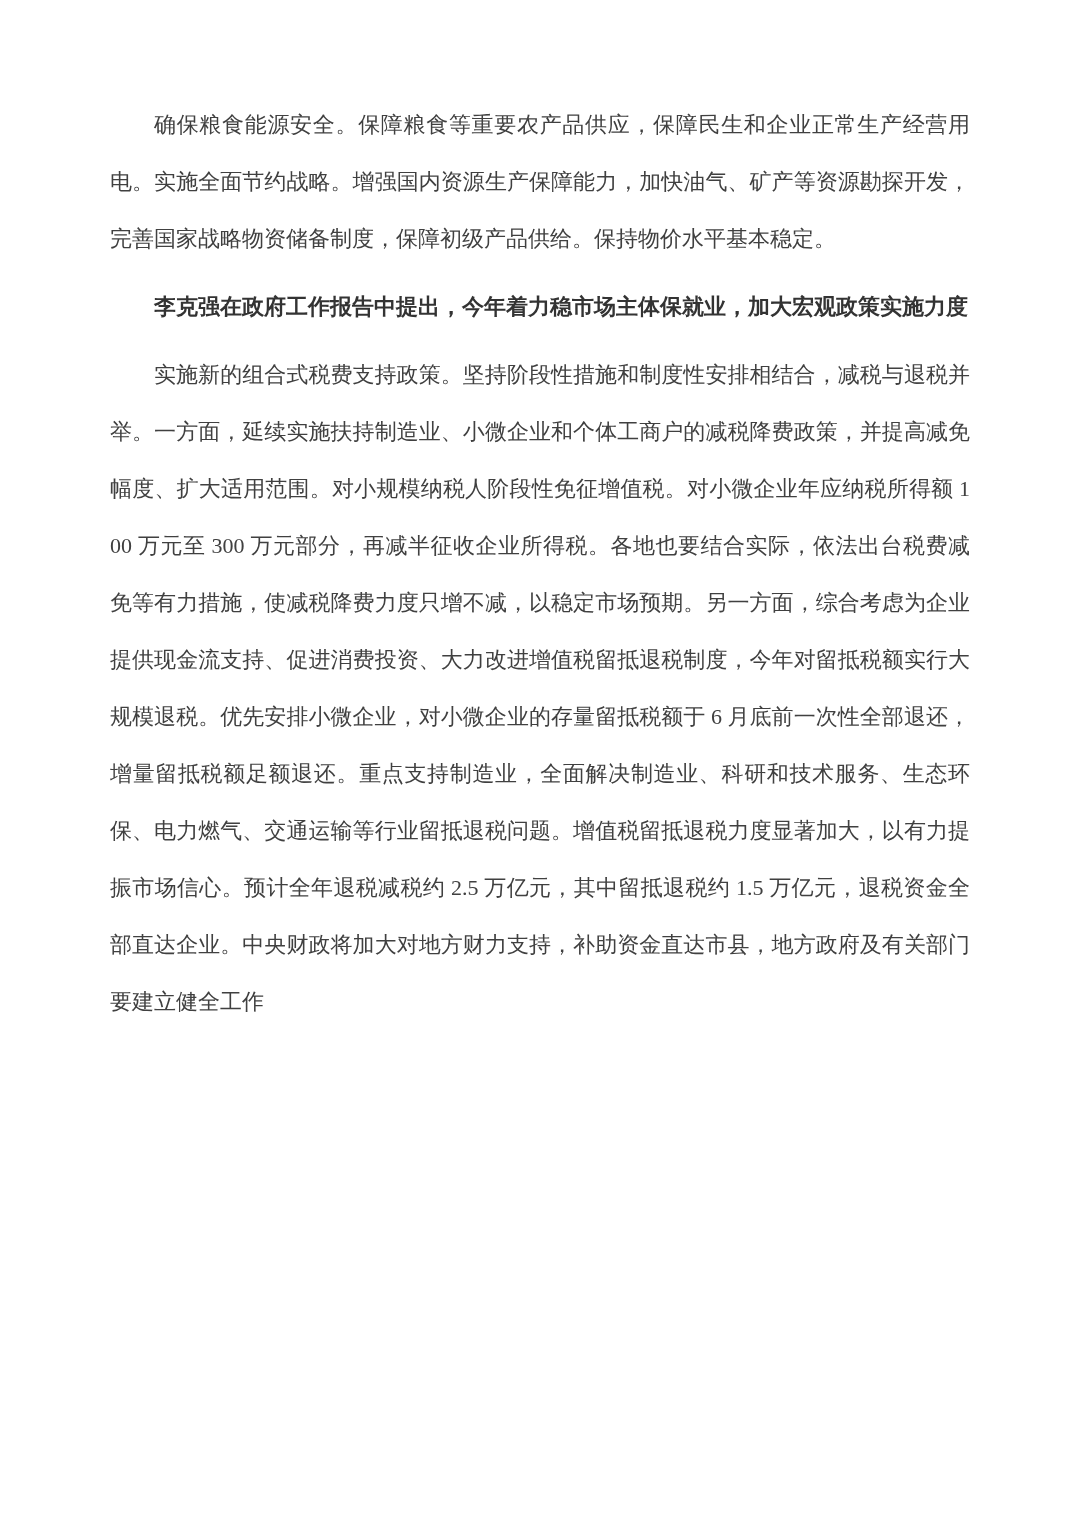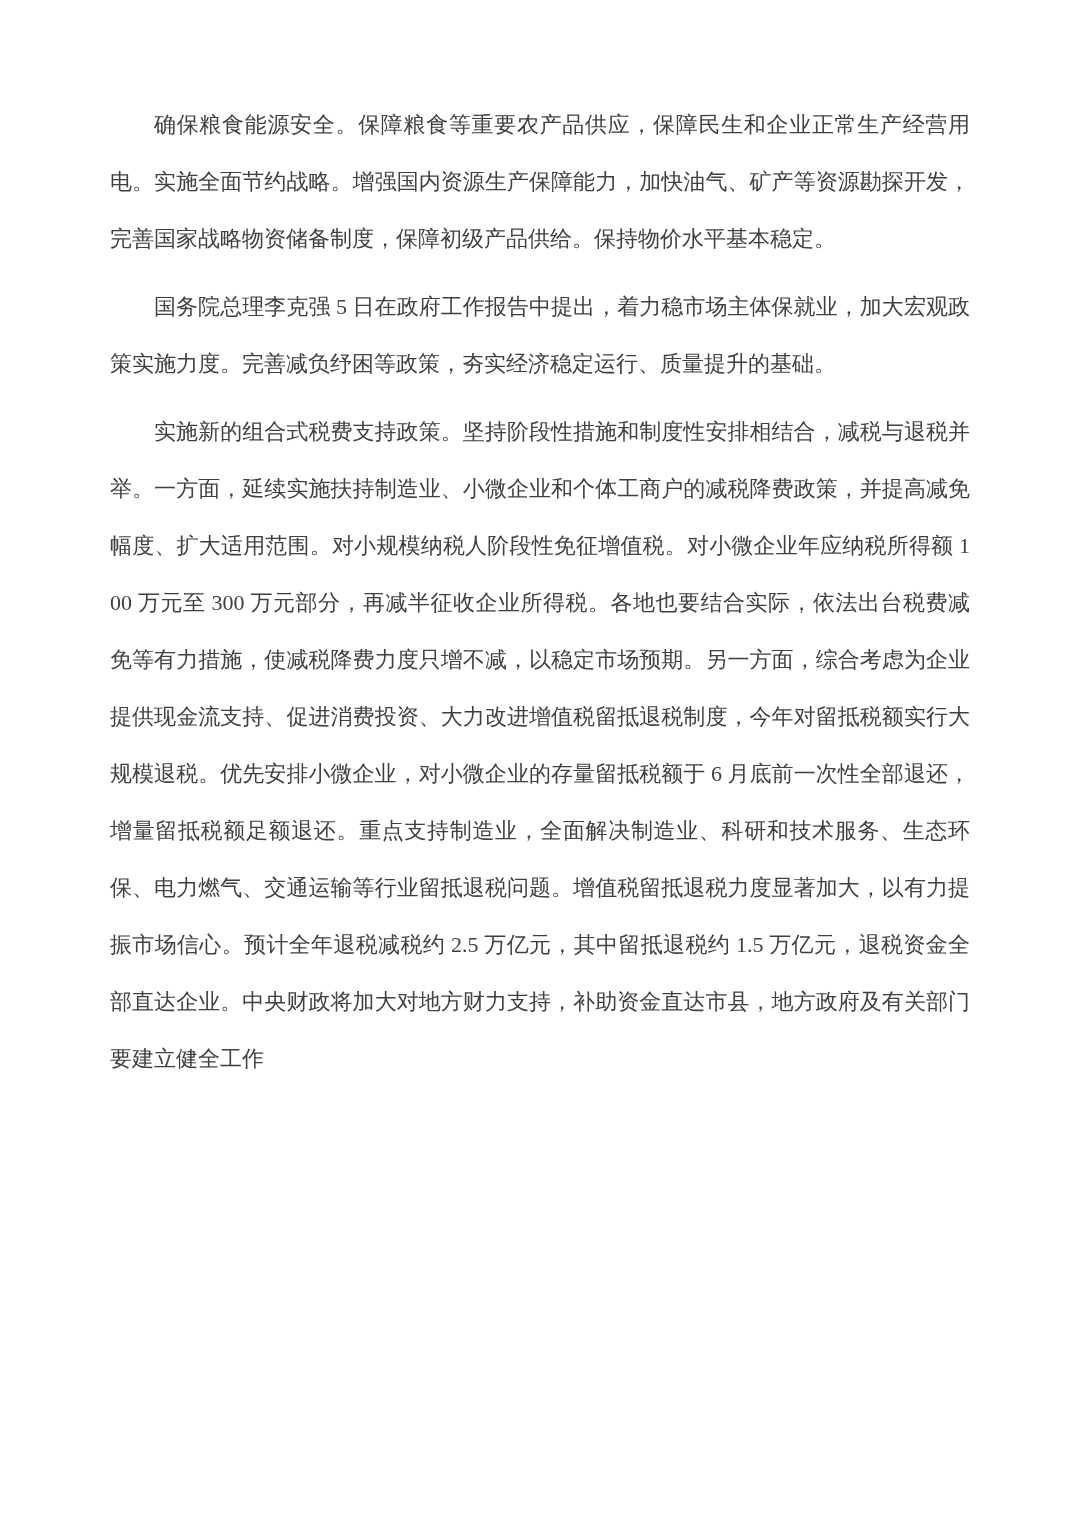--- a/index.html
+++ b/index.html
@@ -32,17 +32,17 @@
     color: #333333;
   }
 </style>
 </head>
 <body>
 
 <div class="page">
   <p class="para">确保粮食能源安全。保障粮食等重要农产品供应，保障民生和企业正常生产经营用电。实施全面节约战略。增强国内资源生产保障能力，加快油气、矿产等资源勘探开发，完善国家战略物资储备制度，保障初级产品供给。保持物价水平基本稳定。</p>
 
 
+  <p class="para heading">李克强在政府工作报告中提出，今年着力稳市场主体保就业，加大宏观政策实施力度</p>
 
-  <p class="para">国务院总理李克强 5 日在政府工作报告中提出，着力稳市场主体保就业，加大宏观政策实施力度。完善减负纾困等政策，夯实经济稳定运行、质量提升的基础。</p>
 
   <p class="para">实施新的组合式税费支持政策。坚持阶段性措施和制度性安排相结合，减税与退税并举。一方面，延续实施扶持制造业、小微企业和个体工商户的减税降费政策，并提高减免幅度、扩大适用范围。对小规模纳税人阶段性免征增值税。对小微企业年应纳税所得额 100 万元至 300 万元部分，再减半征收企业所得税。各地也要结合实际，依法出台税费减免等有力措施，使减税降费力度只增不减，以稳定市场预期。另一方面，综合考虑为企业提供现金流支持、促进消费投资、大力改进增值税留抵退税制度，今年对留抵税额实行大规模退税。优先安排小微企业，对小微企业的存量留抵税额于 6 月底前一次性全部退还，增量留抵税额足额退还。重点支持制造业，全面解决制造业、科研和技术服务、生态环保、电力燃气、交通运输等行业留抵退税问题。增值税留抵退税力度显著加大，以有力提振市场信心。预计全年退税减税约 2.5 万亿元，其中留抵退税约 1.5 万亿元，退税资金全部直达企业。中央财政将加大对地方财力支持，补助资金直达市县，地方政府及有关部门要建立健全工作</p>
 </div>
 
 </body></html>

